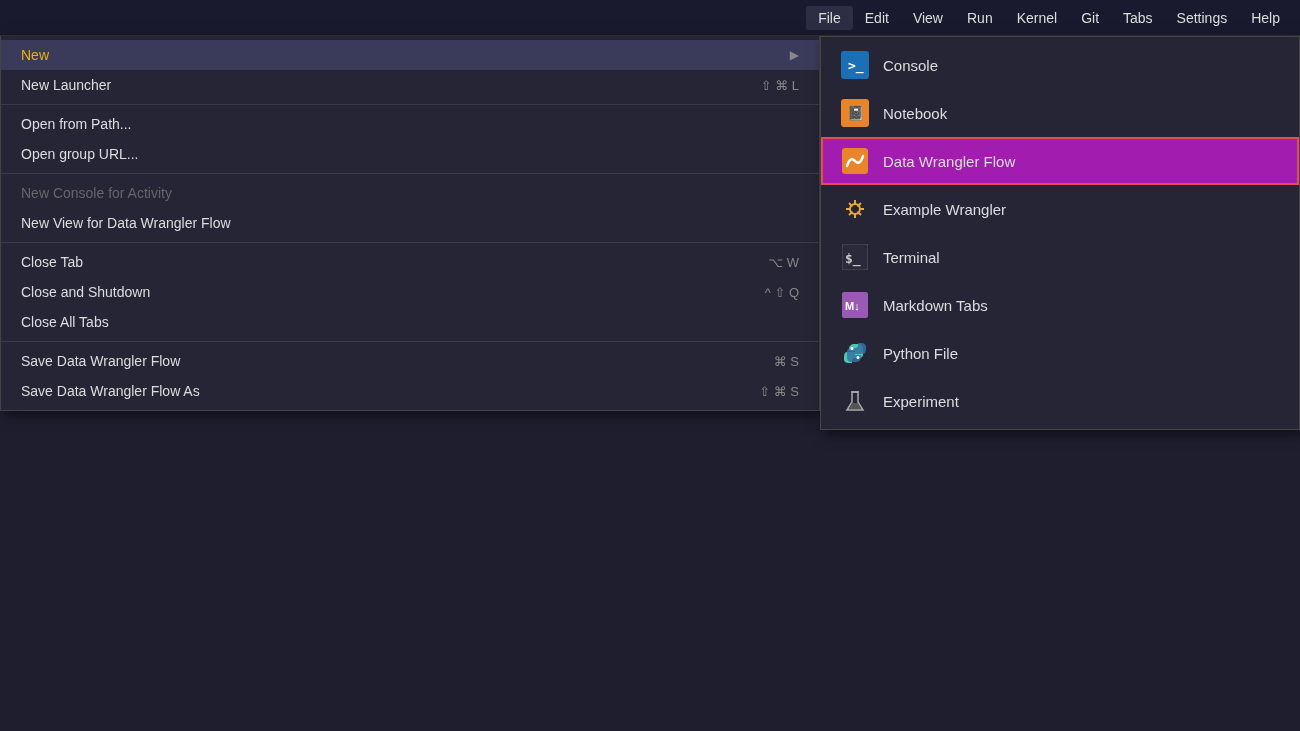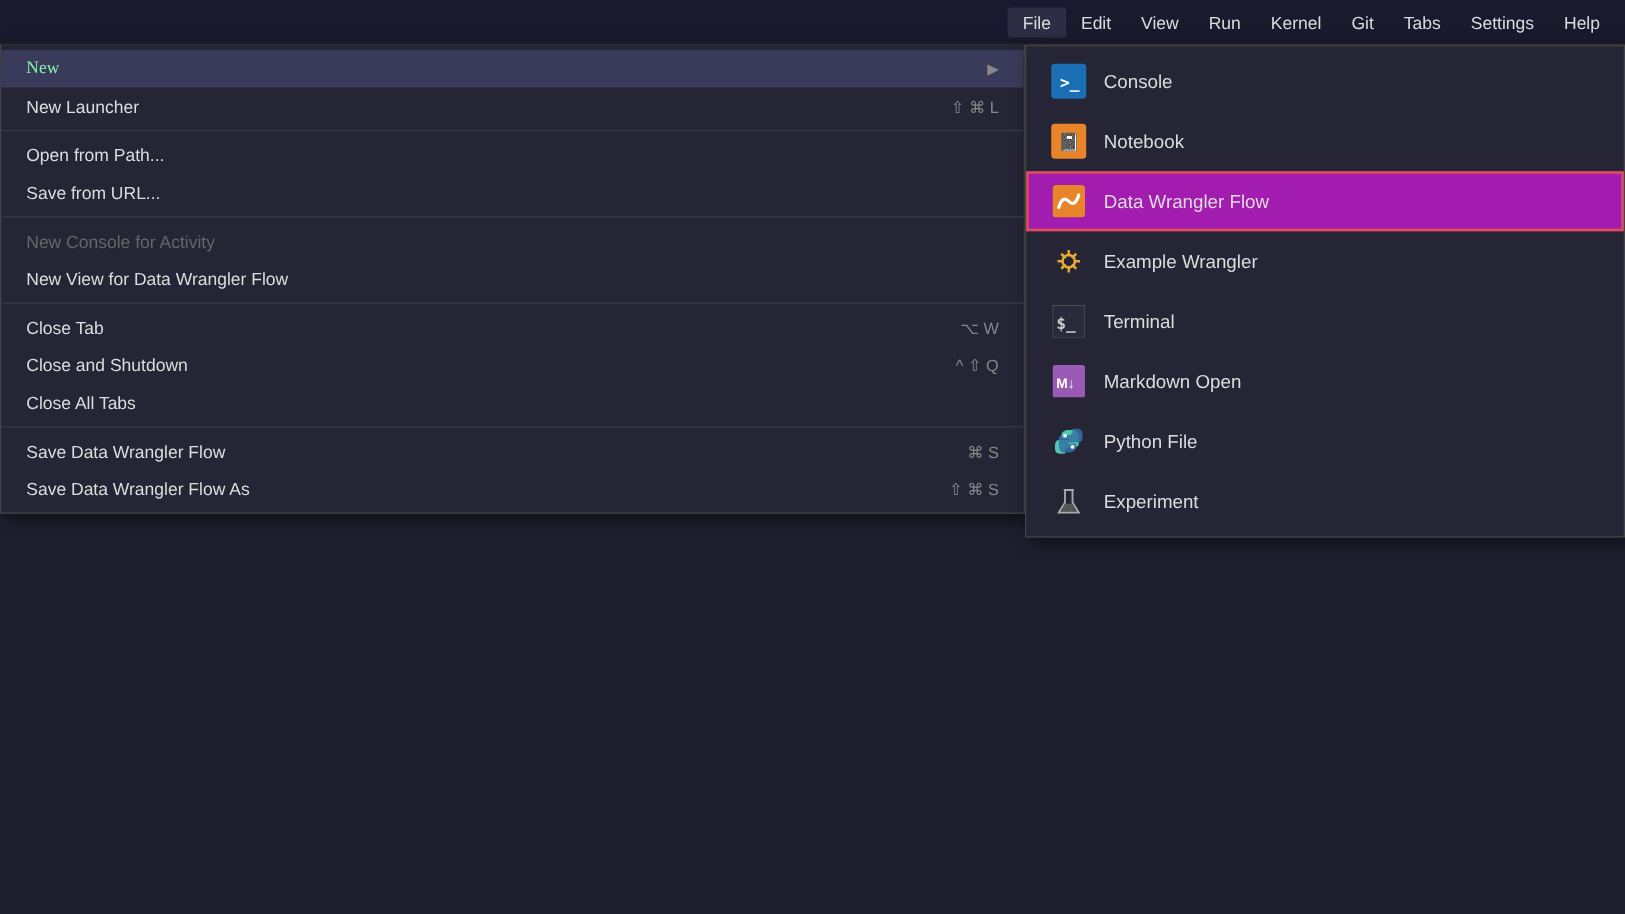--- a/index.html
+++ b/index.html
@@ -146,22 +146,21 @@
     
     .icon-notebook {
       background: #e8842a;
       border-radius: 3px;
       color: #fff;
       font-size: 11px;
       font-weight: bold;
     }
 
     .new-item-highlighted {
-      color: #86efac;
-      font-family: Liberation Serif, serif;
+      color: #eab308;
     }
   </style>
 </head>
 <body>
 
 <div class="menubar">
   <div class="menubar-item active">File</div>
   <div class="menubar-item">Edit</div>
   <div class="menubar-item">View</div>
   <div class="menubar-item">Run</div>
@@ -186,21 +185,21 @@
       <span class="menu-item-shortcut">⇧ ⌘ L</span>
     </div>
 
     <div class="menu-separator"></div>
 
     <div class="menu-item">
       <span class="menu-item-label">Open from Path...</span>
     </div>
 
     <div class="menu-item">
-      <span class="menu-item-label">Save from URL...</span>
+      <span class="menu-item-label">Open group URL...</span>
     </div>
 
     <div class="menu-separator"></div>
 
     <div class="menu-item disabled">
       <span class="menu-item-label">New Console for Activity</span>
     </div>
 
     <div class="menu-item">
       <span class="menu-item-label">New View for Data Wrangler Flow</span>
@@ -296,21 +295,21 @@
     </div>
 
 
     <div class="sub-menu-item">
       <div class="sub-icon">
         <svg width="26" height="26" viewBox="0 0 26 26">
           <rect width="26" height="26" fill="#9b59b6" rx="2"></rect>
           <text x="3" y="18" fill="white" font-size="11" font-family="sans-serif" font-weight="bold">M↓</text>
         </svg>
       </div>
-      <span>Markdown Open</span>
+      <span>Markdown Tabs</span>
     </div>
 
     <div class="sub-menu-item">
       <div class="sub-icon">
         <svg width="26" height="26" viewBox="0 0 26 26">
           <path d="M13 4 C9 4 7 6 7 9 L7 11 L13 11 L13 12 L5 12 C3 12 2 14 2 17 L2 19 C2 22 4 23 7 23 L10 23 L10 21 C10 19 11 18 13 18 L17 18 C19 18 21 17 21 15 L21 9 C21 6 19 4 17 4 Z" fill="#4ec9b0"></path>
           <path d="M13 22 C17 22 19 20 19 17 L19 15 L13 15 L13 14 L21 14 C23 14 24 12 24 9 L24 7 C24 4 22 3 19 3 L16 3 L16 5 C16 7 15 8 13 8 L9 8 C7 8 5 9 5 11 L5 17 C5 20 7 22 9 22 Z" fill="#3572A5" opacity="0.85"></path>
           <circle cx="10" cy="8.5" r="1.5" fill="white"></circle>
           <circle cx="16" cy="17.5" r="1.5" fill="white"></circle>
         </svg>

